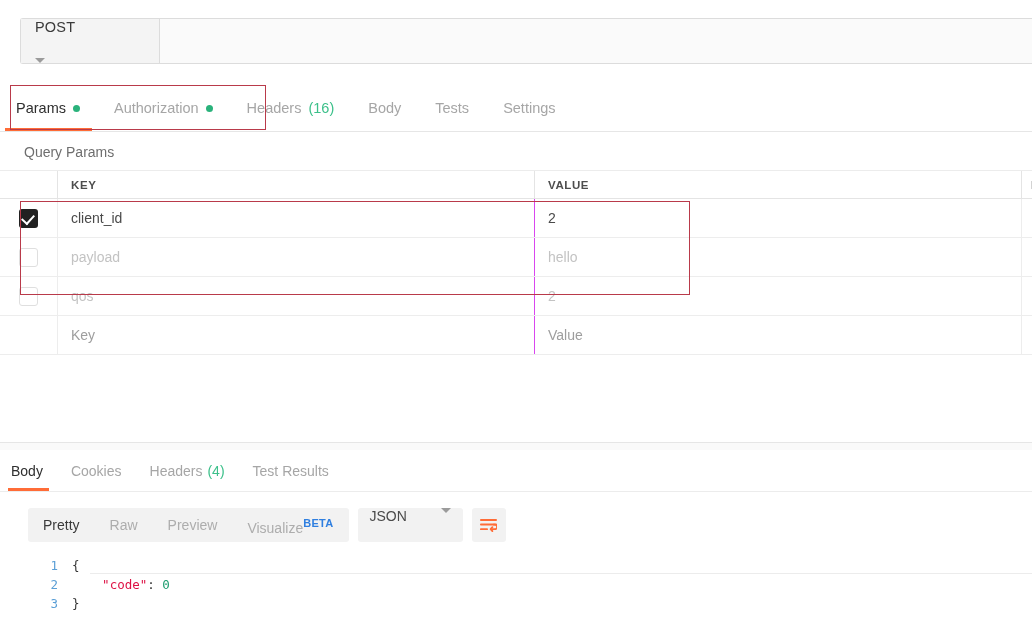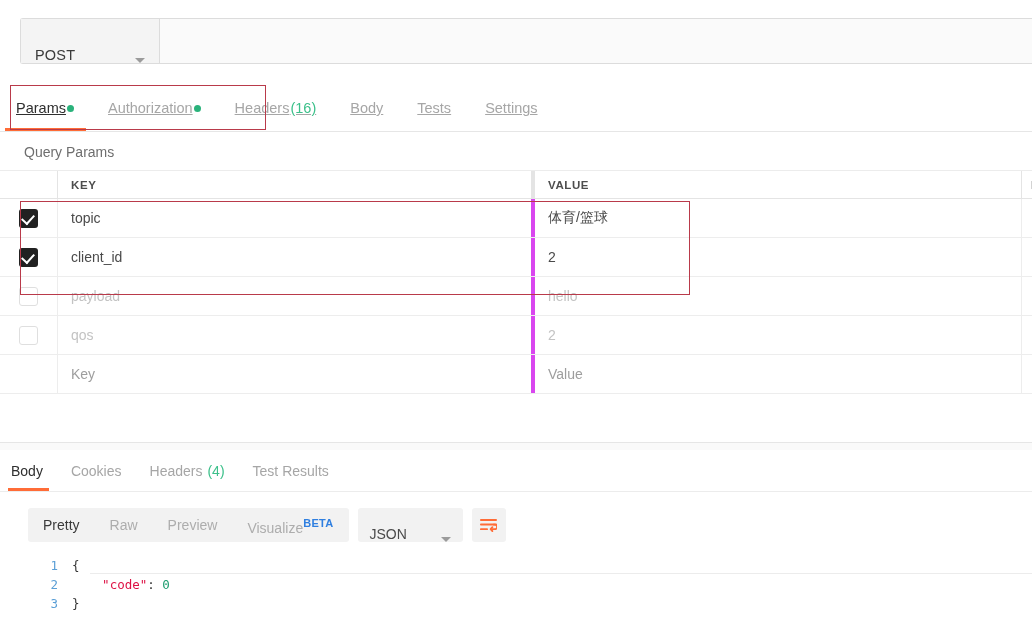--- a/index.html
+++ b/index.html
@@ -13,39 +13,40 @@
 
   
   .urlbar-wrap { position: absolute; left: 0; top: 0; width: 1032px; height: 82px; background: #fff; }
   .urlbar {
     position: absolute; left: 20px; top: 18px; right: 0; height: 46px;
     display: flex; align-items: stretch;
     border: 1px solid #dcdcdc; border-right: none; border-radius: 3px 0 0 3px;
     background: #fafafa;
   }
   .method-btn {
-    width: 139px; display: flex; align-items: flex-end; justify-content: space-between;
+    width: 139px; display: flex; align-items: flex-start; justify-content: space-between;
     padding: 0 14px 0 14px; background: #f4f4f4; border-right: 1px solid #dcdcdc;
     cursor: pointer;
+    flex-direction: column;
   }
   .method-label { font-size: 14.5px; color: #3a3a3a; letter-spacing: .2px; }
   .caret-down { width: 0; height: 0; border-left: 5px solid transparent; border-right: 5px solid transparent; border-top: 5px solid #9b9b9b; }
   .url-input {
     flex: 1; display: flex; align-items: center; padding-left: 14px;
     background: #ffffff; font-size: 14.5px; color: #555a5e; overflow: hidden; white-space: nowrap;
   }
 
   
   .req-tabs {
     position: absolute; left: 0; top: 84px; width: 1032px; height: 48px;
     display: flex; align-items: flex-end; border-bottom: 1px solid #e6e6e6; background: #fff;
   }
   .req-tab {
-    position: relative; display: flex; align-items: center; gap: 1px;
-    height: 46px; padding: 0 17px; font-size: 14.5px; color: #a6a6a6; cursor: pointer; text-decoration: underline;
+    position: relative; display: flex; align-items: center; gap: 7px;
+    height: 46px; padding: 0 17px; font-size: 14.5px; color: #a6a6a6; cursor: pointer;
   }
   .req-tab:first-child { padding-left: 16px; }
   .req-tab.active { color: #2f2f2f; }
   .req-tab.active::after {
     content: ""; position: absolute; left: 5px; right: 5px; bottom: 0; height: 3px; background: #ff6c37;
   }
   .dot { width: 7px; height: 7px; border-radius: 50%; background: #2ab27b; display: inline-block; }
   .count { color: #3cc08a; }
 
   .hl-box { position: absolute; border: 1.6px solid #b93a4a; pointer-events: none; z-index: 30; }
@@ -61,21 +62,21 @@
   .params-table { position: absolute; left: 0; top: 171px; width: 1032px; }
   .prow { display: flex; height: 39px; border-bottom: 1px solid #ededed; background: #fff; }
   .prow.head { height: 28px; border-bottom: 1px solid #e4e4e4; }
   .cb-cell {
     width: 58px; min-width: 58px; display: flex; align-items: center; justify-content: center;
     border-right: 1px solid #ededed;
   }
   .prow.head .cb-cell { border-right: 1px solid #e4e4e4; }
   .key-cell {
     width: 477px; min-width: 477px; display: flex; align-items: center; padding-left: 13px;
-    border-right: 4px solid #d946ef; font-size: 14px; color: #4a4a4a;
+    border-right: 1px solid #d946ef; font-size: 14px; color: #4a4a4a;
   }
   .val-cell {
     width: 487px; min-width: 487px; display: flex; align-items: center; padding-left: 13px;
     border-right: 1px solid #ededed; font-size: 14px; color: #4a4a4a;
   }
   .desc-cell { flex: 1; display: flex; align-items: center; padding-left: 9px; font-size: 14px; color: #4a4a4a; overflow: hidden; }
   .prow.head .key-cell, .prow.head .val-cell, .prow.head .desc-cell {
     font-size: 11.5px; font-weight: bold; color: #4d4d4d; letter-spacing: .6px;
     border-right-color: #e4e4e4;
   }
@@ -102,21 +103,21 @@
   }
   .resp-tab:first-child { padding-left: 11px; }
   .resp-tab.active { color: #2f2f2f; }
   .resp-tab.active::after { content: ""; position: absolute; left: 8px; right: 8px; bottom: 0; height: 3px; background: #ff6c37; }
 
   .resp-toolbar { position: absolute; left: 12px; top: 498px; width: 1032px; height: 54px; display: flex; align-items: center; padding-left: 16px; gap: 9px; }
   .seg { display: flex; align-items: center; background: #f2f2f2; border-radius: 3px; height: 34px; }
   .seg-item { padding: 0 15px; font-size: 14px; color: #adadad; line-height: 34px; cursor: pointer; position: relative; }
   .seg-item.active { color: #3a3a3a; }
   .beta { font-size: 11px; font-weight: bold; color: #2f7fe0; vertical-align: super; letter-spacing: .3px; }
-  .fmt-select { display: flex; align-items: flex-end; gap: 34px; background: #f2f2f2; border-radius: 3px; height: 34px; padding: 0 12px; cursor: pointer; }
+  .fmt-select { display: flex; align-items: flex-start; gap: 34px; background: #f2f2f2; border-radius: 3px; height: 34px; padding: 0 12px; cursor: pointer; }
   .fmt-label { font-size: 14px; color: #4a4a4a; }
   .wrap-btn { width: 34px; height: 34px; background: #f2f2f2; border-radius: 3px; display: flex; align-items: center; justify-content: center; cursor: pointer; }
 
   
   .code-area { position: absolute; left: 0; top: 552px; width: 1032px; height: 81px; background: #fff; display: flex; }
   .gutter { width: 72px; min-width: 72px; text-align: right; padding-right: 14px; padding-top: 4px; }
   .gutter div { font-family: "DejaVu Sans Mono", monospace; font-size: 12.5px; line-height: 19px; color: #5b9fd6; }
   .code { flex: 1; padding-top: 4px; position: relative; }
   .code div { font-family: "DejaVu Sans Mono", monospace; font-size: 12.5px; line-height: 19px; color: #333; white-space: pre; }
   .tok-key { color: #d14; }
@@ -168,28 +169,20 @@
 
   <div class="params-table">
 
     <div class="prow head">
       <div class="cb-cell"></div>
       <div class="key-cell">KEY</div>
       <div class="val-cell">VALUE</div>
       <div class="desc-cell">DESCRIPTION</div>
     </div>
 
-    <div class="prow">
-      <div class="cb-cell">
-        <span class="cbox on"></span>
-      </div>
-      <div class="key-cell">topic</div>
-      <div class="val-cell">体育/篮球</div>
-      <div class="desc-cell"></div>
-    </div>
 
     <div class="prow">
       <div class="cb-cell">
         <span class="cbox on"></span>
       </div>
       <div class="key-cell">client_id</div>
       <div class="val-cell">2</div>
       <div class="desc-cell"></div>
     </div>
 

